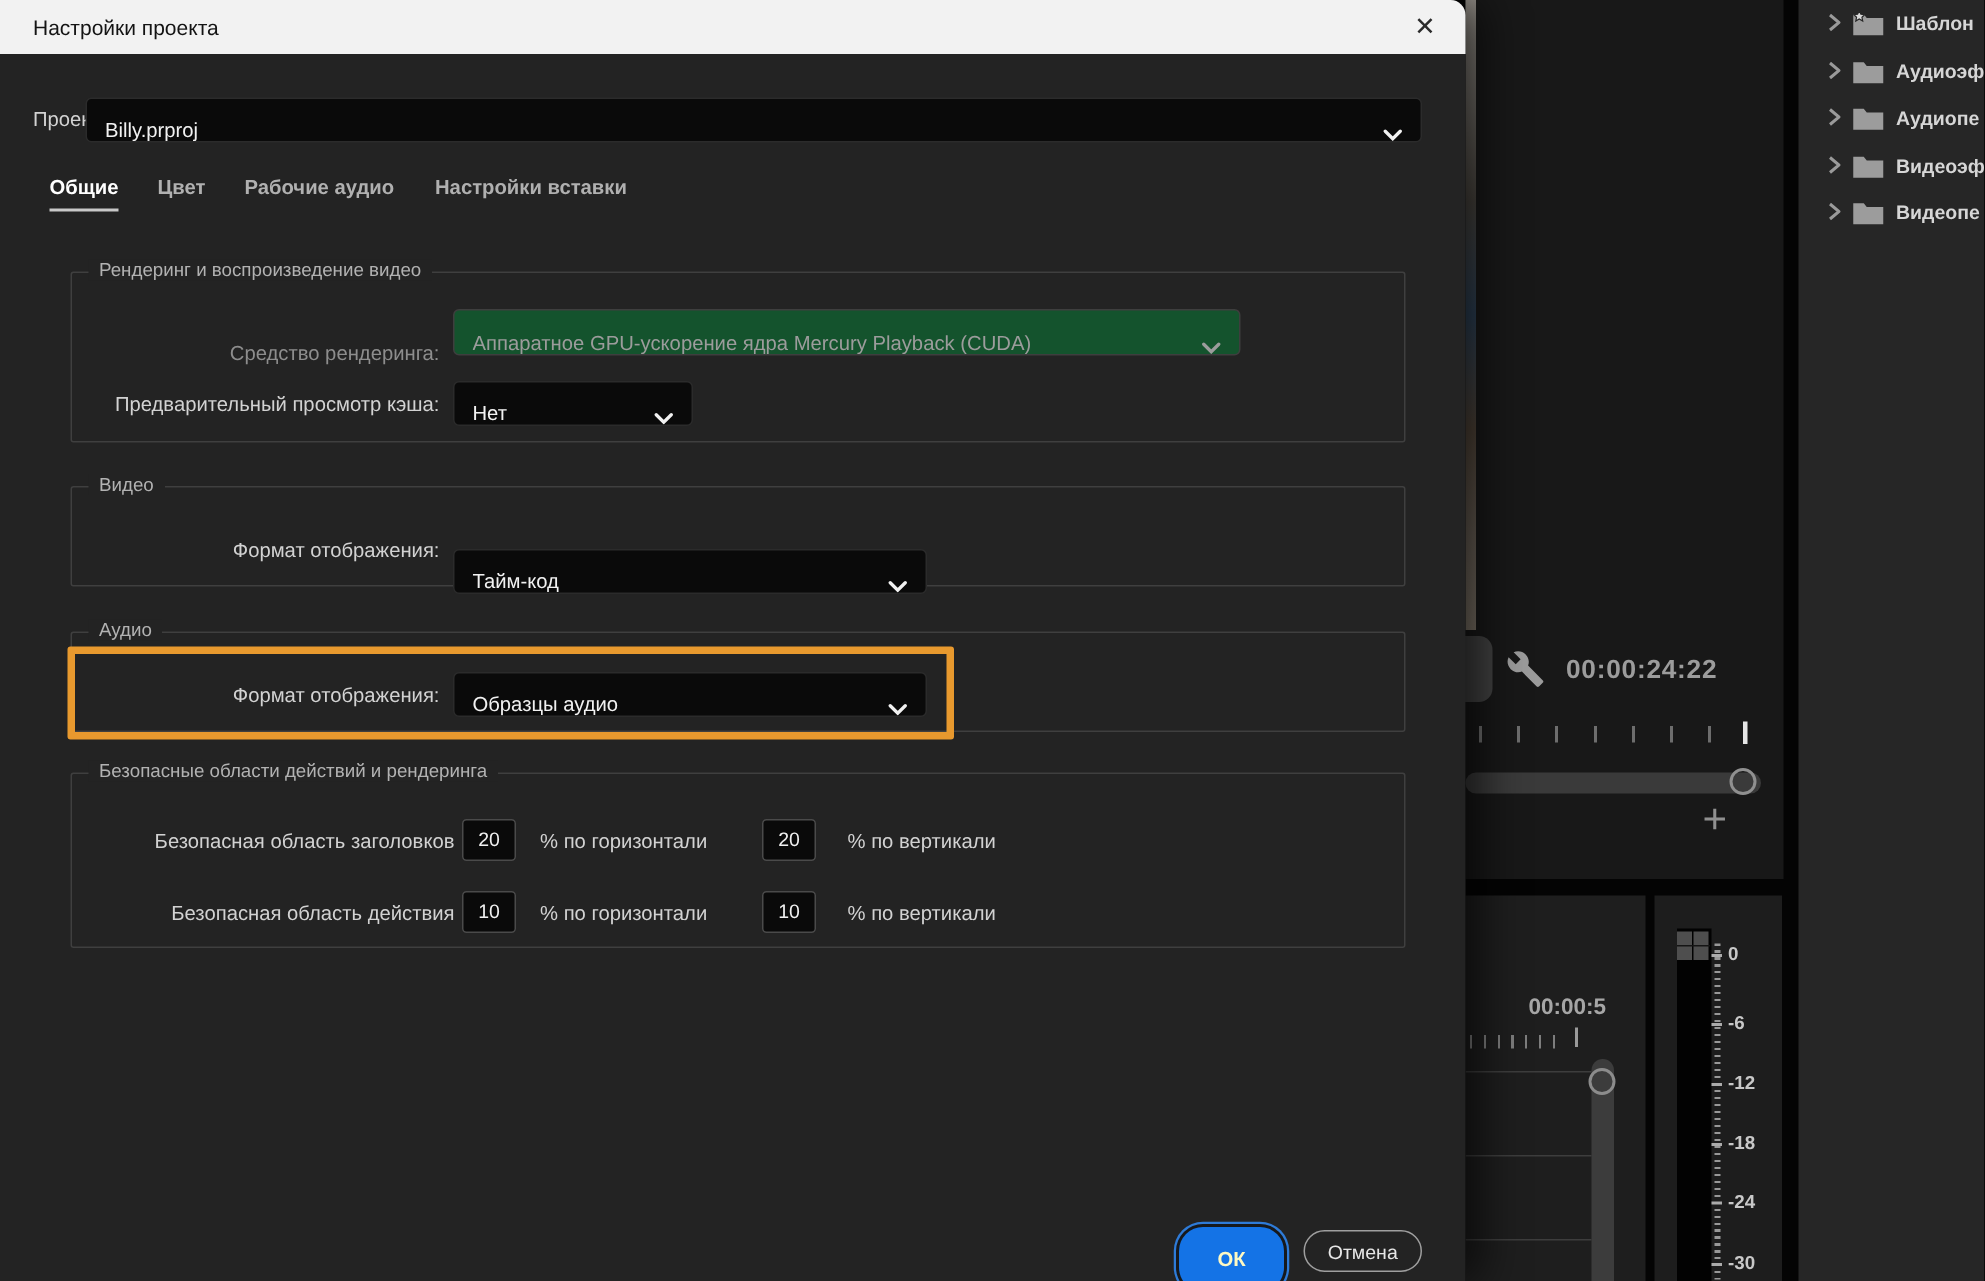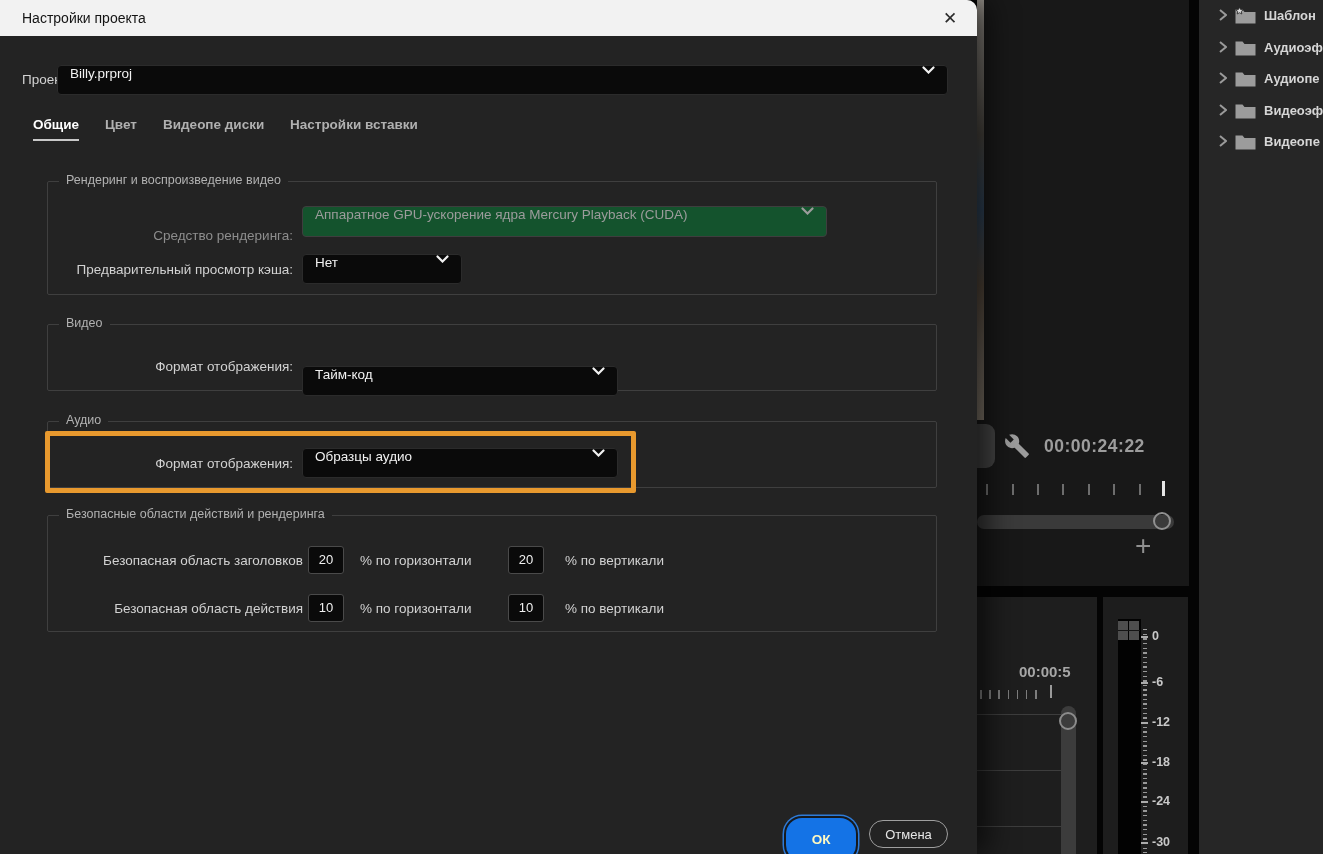--- a/index.html
+++ b/index.html
@@ -16,21 +16,21 @@
     background:#232323; border-radius:0 10px 0 0; box-shadow:10px 0 30px rgba(0,0,0,.65); z-index:10; }
   .titlebar { position:absolute; left:0; top:0; width:100%; height:36px;
     background:#f2f2f2; border-radius:0 10px 0 0; display:flex; align-items:center; }
   .titlebar .ttl { margin-left:22px; font-size:14px; color:#141414; }
   .close-btn { position:absolute; right:8px; top:0; width:38px; height:36px;
     display:flex; align-items:center; justify-content:center; font-size:17px; color:#2b2b2b; cursor:default; }
 
   .flabel { position:absolute; color:#d2d2d2; font-size:13.5px; text-align:right; white-space:nowrap; }
   .flabel.dis { color:#8d8d8d; }
 
-  .dd { position:absolute; display:flex; align-items:flex-start; background:#0a0a0a;
+  .dd { position:absolute; display:flex; align-items:flex-end; background:#0a0a0a;
     border:1px solid #2b2b2b; border-radius:4px; padding:0 12px; color:#f1f1f1;
     font-size:13.5px; cursor:default; }
   .dd .val { white-space:nowrap; overflow:hidden; }
   .dd svg { margin-left:auto; flex:none; }
   .dd.disabled { background:#14532d; border-color:#3e3e3e; color:#9c9c9c; }
 
   .fset { position:absolute; border:1px solid #3f3f3f; border-radius:2px; }
   .fset .legend { position:absolute; top:-9px; left:11px; background:#232323;
     padding:0 7px; font-size:12.5px; color:#b2b2b2; white-space:nowrap; }
 
@@ -205,21 +205,21 @@
     <div class="flabel" style="left:22px; top:72px; text-align:left;">Проект:</div>
     <div class="dd" style="left:57px; top:65px; width:891px; height:30px;">
       <span class="val">Billy.prproj</span>
       <svg width="13" height="8" viewBox="0 0 13 8">
           <path d="M1.5 1.5 L6.5 6.5 L11.5 1.5" fill="none" stroke="currentColor" stroke-width="2.2" stroke-linecap="round"></path>
         </svg>
     </div>
 
     <div class="tab active" style="left:33px;">Общие</div>
     <div class="tab" style="left:105px;">Цвет</div>
-    <div class="tab" style="left:163px;">Видеопе диски</div>
+    <div class="tab" style="left:163px;">Рабочие аудио</div>
     <div class="tab" style="left:290px;">Настройки вставки</div>
 
     <div class="fset" style="left:47px; top:181px; width:890px; height:114px;">
       <span class="legend">Рендеринг и воспроизведение видео</span>
     </div>
     <div class="flabel dis" style="left:43px; width:250px; top:228px;">Средство рендеринга:</div>
     <div class="dd disabled" style="left:302px; top:206px; width:525px; height:31px;">
       <span class="val">Аппаратное GPU-ускорение ядра Mercury Playback (CUDA)</span>
       <svg width="13" height="8" viewBox="0 0 13 8">
           <path d="M1.5 1.5 L6.5 6.5 L11.5 1.5" fill="none" stroke="currentColor" stroke-width="2.2" stroke-linecap="round"></path>

